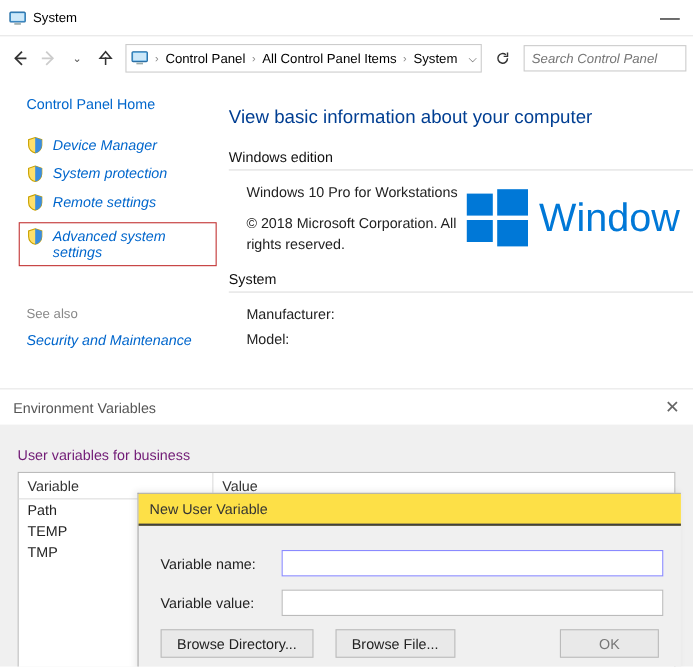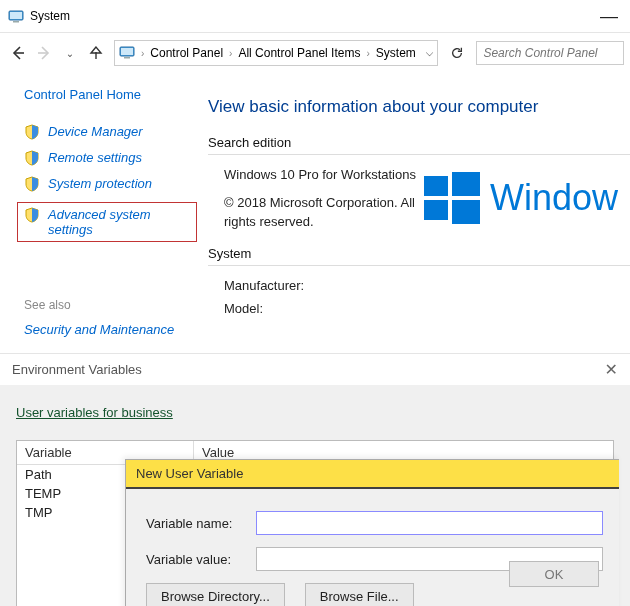--- a/index.html
+++ b/index.html
@@ -16,50 +16,50 @@
   .addr .chev{color:#555;font-size:10px;margin-left:6px;}
   .refresh{width:22px;height:22px;display:flex;align-items:center;justify-content:center;color:#555;margin-left:2px;}
   .search{flex:1;margin-left:6px;}
   .search input{width:100%;height:24px;border:1px solid #ccc;padding:0 6px;font-size:12px;color:#777;font-style:italic;font-family:inherit;box-sizing:border-box;}
   .body{display:flex;height:280px;}
   .sidebar{width:200px;padding:14px 10px 0 24px;box-sizing:border-box;}
   .sidebar .home{color:#0066cc;margin-bottom:22px;display:block;font-size:13px;}
   .side-item{display:flex;align-items:flex-start;gap:8px;margin:10px 0;color:#0066cc;font-size:13px;font-style:italic;}
   .side-item.sel{border:1px solid #c23434;padding:4px 6px;margin-left:-7px;margin-right:-7px;}
   .shield{width:16px;height:16px;flex:0 0 16px;}
-  .see-also{color:#888;font-size:12px;margin-top:56px;margin-bottom:10px;}
+  .see-also{color:#888;font-size:12px;margin-top:36px;margin-bottom:10px;}
   .main{flex:1;padding:10px 0 0 8px;box-sizing:border-box;}
   .main h1{color:#003e92;font-weight:400;font-size:17px;margin:14px 0 18px 0;}
   .section-title{color:#111;font-size:13px;border-bottom:1px solid #ddd;padding-bottom:4px;margin-right:0;}
   .edition{display:flex;margin-top:10px;justify-content:center;}
   .edition .txt{width:200px;font-size:13px;color:#222;line-height:1.5;padding-left:16px;}
   .winlogo{flex:1;display:flex;align-items:center;gap:10px;color:#0078d7;font-size:36px;font-weight:400;overflow:hidden;}
   .winlogo svg{flex:0 0 56px;}
   .sysinfo{padding-left:16px;margin-top:8px;font-size:13px;line-height:1.8;}
   .env-head{display:flex;align-items:center;padding:6px 12px;font-size:13px;color:#555;border-top:1px solid #e5e5e5;}
   .env-head .close{margin-left:auto;font-size:16px;color:#666;}
   .env-body{background:#f0f0f0;padding:20px 16px 0 16px;height:262px;box-sizing:border-box;position:relative;}
-  .uvlabel{font-size:13px;color:#14532d;margin-bottom:20px;text-decoration:underline;}
+  .uvlabel{font-size:13px;color:#701a75;margin-bottom:8px;}
   .uvbox{background:#fff;border:1px solid #bbb;height:190px;position:relative;}
   .uvhdr{display:flex;border-bottom:1px solid #ddd;font-size:13px;color:#333;}
   .uvhdr .c1{width:160px;padding:4px 8px;border-right:1px solid #ddd;}
   .uvhdr .c2{flex:1;padding:4px 8px;}
   .uvrow{display:flex;font-size:13px;}
   .uvrow .c1{width:160px;padding:2px 8px;}
   .uvrow .c2{flex:1;padding:2px 8px;}
   .dlg{position:absolute;left:108px;top:18px;right:-6px;bottom:0;background:#f0f0f0;border:1px solid #aaa;border-right:none;border-bottom:none;box-shadow:-2px -2px 6px rgba(0,0,0,.08);}
   .dlg-title{background:#fde047;padding:6px 10px;font-size:13px;color:#333;border-bottom:2px solid #404040;}
   .dlg-body{padding:22px 16px 0 20px;}
   .frow{display:flex;align-items:center;margin-bottom:12px;}
   .frow label{width:110px;font-size:13px;color:#222;}
   .frow input{flex:1;height:22px;border:1px solid #8a8aff;background:#fff;padding:0 4px;font-family:inherit;font-size:13px;}
   .frow.v input{border:1px solid #bbb;}
   .dlg-btns{display:flex;gap:20px;margin-top:10px;}
   .dlg-btns button,.ok-btn{height:26px;border:1px solid #bbb;background:#e9e9e9;font-size:13px;color:#222;padding:0 14px;font-family:inherit;white-space:nowrap;}
-  .ok-btn{position:absolute;right:20px;bottom:44px;width:90px;color:#777;}
+  .ok-btn{position:absolute;right:20px;bottom:22px;width:90px;color:#777;}
   a,.link{cursor:default;}
 </style>
 </head>
 <body>
 
 <div class="titlebar">
   <span class="sys-icon">
     <svg width="16" height="16" viewBox="0 0 16 16">
         <rect x="1" y="3" width="14" height="9" rx="1" fill="#4aa3df" stroke="#2a6fa5"></rect>
         <rect x="2" y="4" width="12" height="7" fill="#cde8f9"></rect>
@@ -130,50 +130,50 @@
       </span>
       <span>Device Manager</span>
     </div>
     <div class="side-item">
       <span class="shield">
         <svg width="16" height="16" viewBox="0 0 16 16">
             <path d="M8 1 L14 3 V8 C14 12 11 14.5 8 15 C5 14.5 2 12 2 8 V3 Z" fill="#ffe06b" stroke="#caa200"></path>
             <path d="M8 1 L14 3 V8 C14 12 11 14.5 8 15 Z" fill="#3a8de0"></path>
           </svg>
       </span>
+      <span>System protection</span>
+    </div>
+    <div class="side-item">
+      <span class="shield">
+        <svg width="16" height="16" viewBox="0 0 16 16">
+            <path d="M8 1 L14 3 V8 C14 12 11 14.5 8 15 C5 14.5 2 12 2 8 V3 Z" fill="#ffe06b" stroke="#caa200"></path>
+            <path d="M8 1 L14 3 V8 C14 12 11 14.5 8 15 Z" fill="#3a8de0"></path>
+          </svg>
+      </span>
       <span>Remote settings</span>
-    </div>
-    <div class="side-item">
-      <span class="shield">
-        <svg width="16" height="16" viewBox="0 0 16 16">
-            <path d="M8 1 L14 3 V8 C14 12 11 14.5 8 15 C5 14.5 2 12 2 8 V3 Z" fill="#ffe06b" stroke="#caa200"></path>
-            <path d="M8 1 L14 3 V8 C14 12 11 14.5 8 15 Z" fill="#3a8de0"></path>
-          </svg>
-      </span>
-      <span>System protection</span>
     </div>
     <div class="side-item sel">
       <span class="shield">
         <svg width="16" height="16" viewBox="0 0 16 16">
             <path d="M8 1 L14 3 V8 C14 12 11 14.5 8 15 C5 14.5 2 12 2 8 V3 Z" fill="#ffe06b" stroke="#caa200"></path>
             <path d="M8 1 L14 3 V8 C14 12 11 14.5 8 15 Z" fill="#3a8de0"></path>
           </svg>
       </span>
       <span>Advanced system settings</span>
     </div>
 
     <div class="see-also">See also</div>
     <div class="side-item" style="margin-top:0">
       <span>Security and Maintenance</span>
     </div>
   </div>
 
   <div class="main">
     <h1>View basic information about your computer</h1>
-    <div class="section-title">Search edition</div>
+    <div class="section-title">Windows edition</div>
     <div class="edition">
       <div class="txt">
         <div>Windows 10 Pro for Workstations</div>
         <div style="margin-top:8px">© 2018 Microsoft Corporation. All rights reserved.</div>
       </div>
       <div class="winlogo">
         <svg width="56" height="56" viewBox="0 0 56 56">
           <rect x="0" y="6" width="24" height="20" fill="#0078d7"></rect>
           <rect x="28" y="2" width="28" height="24" fill="#0078d7"></rect>
           <rect x="0" y="30" width="24" height="20" fill="#0078d7"></rect>

